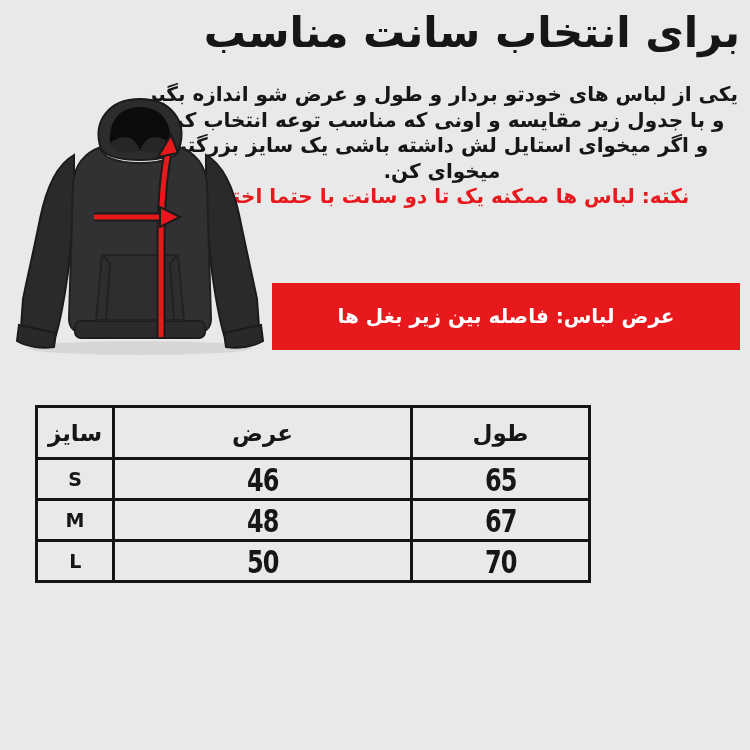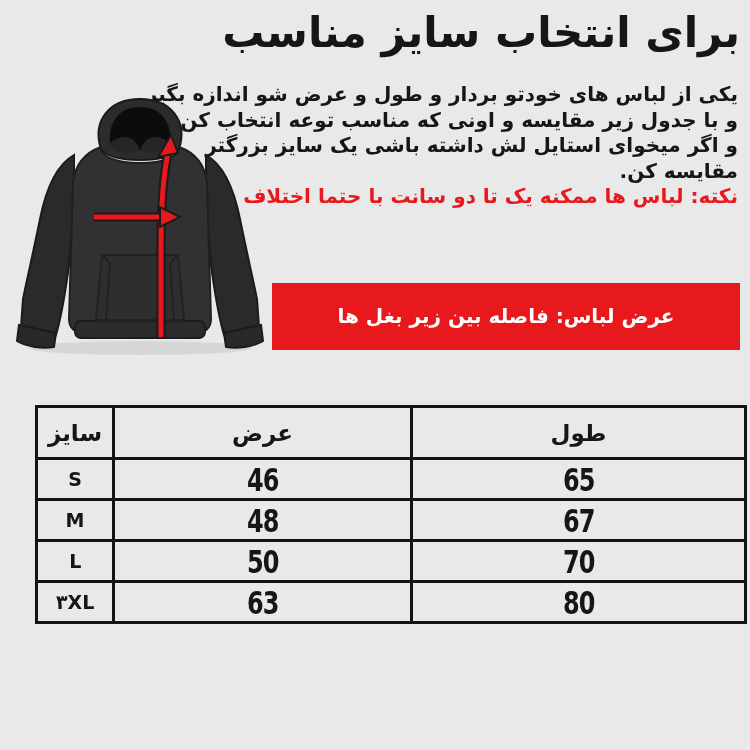--- a/index.html
+++ b/index.html
@@ -1,46 +1,46 @@
 <!DOCTYPE html>
 <html lang="fa"><head>
 <meta charset="utf-8">
 <style>
   html,body{margin:0;padding:0;background:#e9e9e9;}
   .canvas{position:relative;width:750px;height:750px;background:#e9e9e9;overflow:hidden;
           font-family:"DejaVu Sans",sans-serif;direction:rtl;}
   .title{position:absolute;top:8px;right:10px;font-size:42px;font-weight:bold;color:#161616;
          white-space:nowrap;letter-spacing:-1px;}
-  .intro{position:absolute;top:82px;right:12px;text-align:right;}
+  .intro{position:absolute;top:82px;right:12px;text-align:center;}
   .intro .ln{font-size:20px;line-height:25.5px;font-weight:bold;color:#161616;white-space:nowrap;}
   .intro .ln.red{color:#e8191d;}
   .defbox{position:absolute;top:283px;right:10px;width:468px;height:67px;background:#e8191d;
           display:flex;flex-direction:column;justify-content:center;align-items:center;}
   .defbox .d{color:#ffffff;font-weight:bold;font-size:20px;line-height:29px;white-space:nowrap;}
   .hoodie{position:absolute;top:93px;left:2px;width:276px;height:264px;}
-  table.sizetable{position:absolute;top:405px;left:35px;width:712px;border-collapse:collapse;
+  table.sizetable{position:absolute;top:405px;left:35px;width:556px;border-collapse:collapse;
           direction:ltr;background:#e9e9e9;}
   .sizetable th,.sizetable td{border:3px solid #141414;text-align:center;vertical-align:middle;padding:0;color:#161616;}
   .sizetable th{height:49px;font-size:23px;font-weight:bold;}
   .sizetable td{height:38px;}
   .lbl{font-size:20px;font-weight:bold;display:inline-block;transform:scaleX(.95);}
   .num{font-size:30px;font-weight:bold;display:inline-block;transform:scaleX(.8) scaleY(1.05);letter-spacing:-1px;}
 </style>
 </head>
 <body>
 
 <div class="canvas">
 
-  <div class="title">برای انتخاب سایز مناسب</div>
+  <div class="title">برای انتخاب سانت مناسب</div>
 
   <div class="intro">
     <div class="ln">یکی از لباس های خودتو بردار و طول و عرض شو اندازه بگیر</div>
     <div class="ln">و با جدول زیر مقایسه و اونی که مناسب توعه انتخاب کن.</div>
     <div class="ln">و اگر میخوای استایل لش داشته باشی یک سایز بزرگتر</div>
-    <div class="ln">مقایسه کن.</div>
+    <div class="ln">میخوای کن.</div>
     <div class="ln red">نکته: لباس ها ممکنه یک تا دو سانت با حتما اختلاف</div>
   </div>
 
   <div class="defbox">
     <div class="d">عرض لباس: فاصله بین زیر بغل ها</div>
   </div>
 
   <svg class="hoodie" viewBox="0 0 276 264" xmlns="http://www.w3.org/2000/svg">
     <ellipse cx="138" cy="255" rx="112" ry="7" fill="rgba(0,0,0,0.08)"></ellipse>
 
@@ -95,21 +95,16 @@
       <tr>
         <td><span class="lbl">M</span></td>
         <td><span class="num">48</span></td>
         <td><span class="num">67</span></td>
       </tr>
       <tr>
         <td><span class="lbl">L</span></td>
         <td><span class="num">50</span></td>
         <td><span class="num">70</span></td>
       </tr>
-      <tr>
-        <td><span class="lbl">۳XL</span></td>
-        <td><span class="num">63</span></td>
-        <td><span class="num">80</span></td>
-      </tr>
     </tbody>
   </table>
 
 </div>
 
 </body></html>

